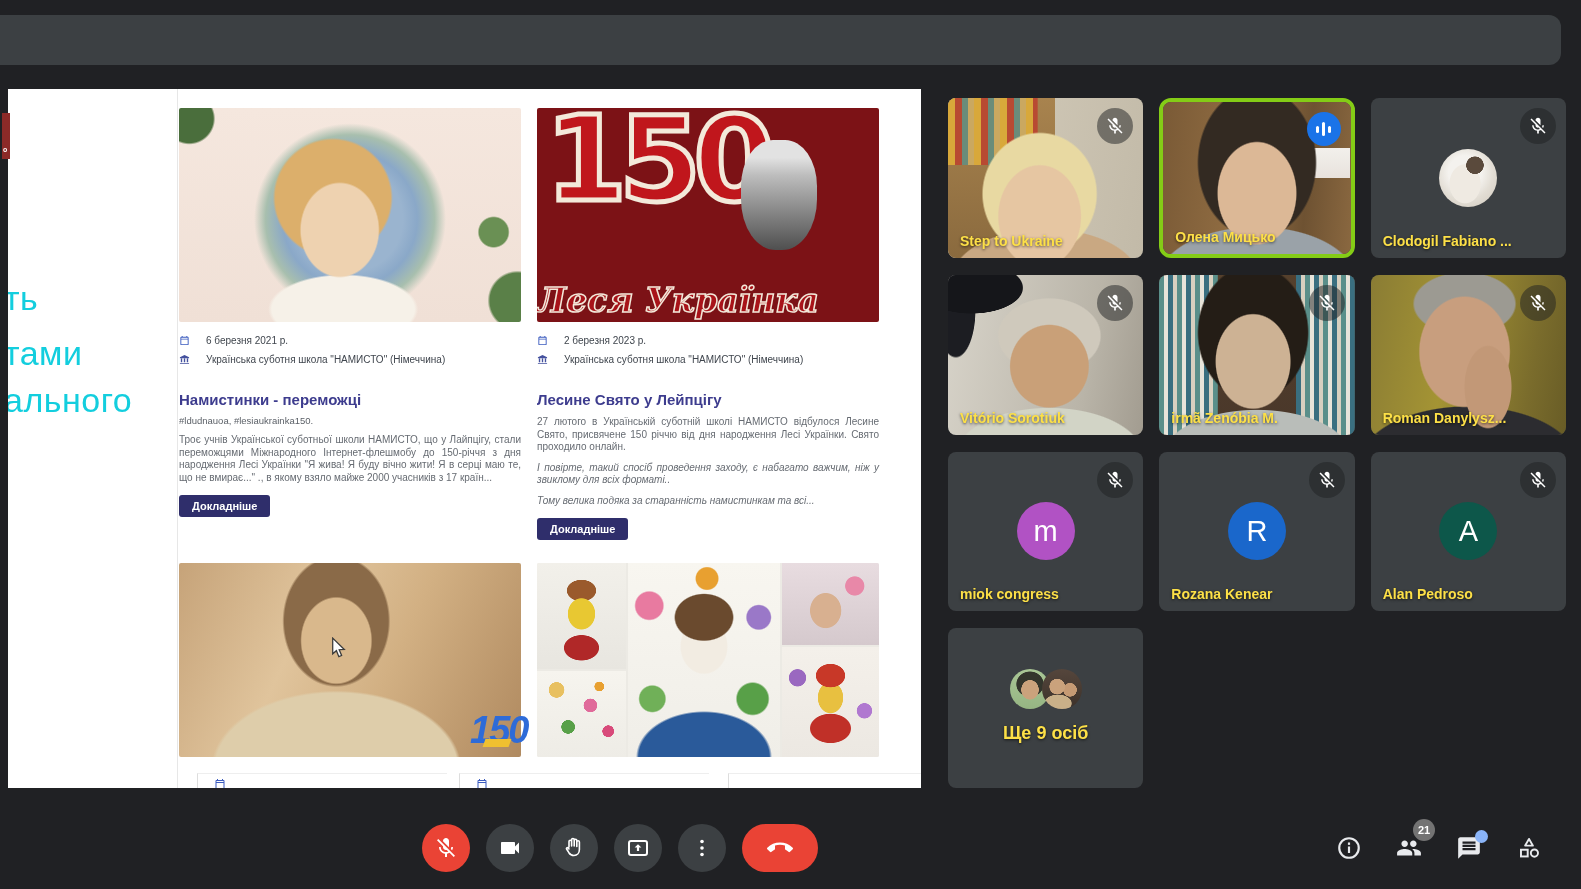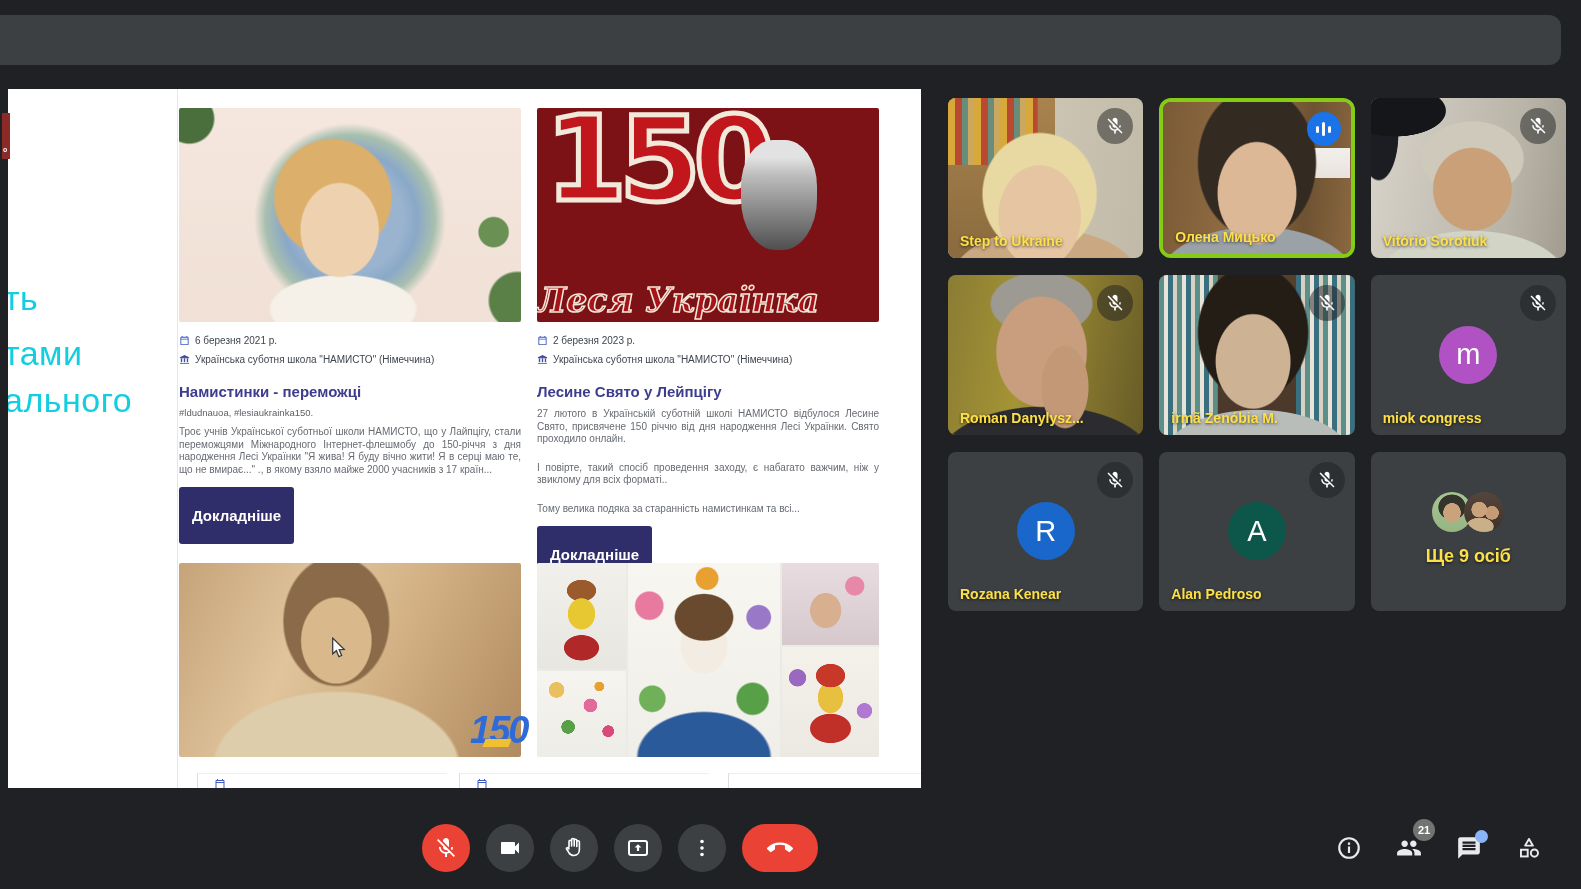--- a/index.html
+++ b/index.html
@@ -91,28 +91,28 @@
       radial-gradient(circle 10px at 75% 28%, #e888a8 0 92%, transparent 100%),
       linear-gradient(#e8dce0,#d5c9cd); }
   .cgr2 { left:245px; top:84px; width:97px; height:110px; background:
       radial-gradient(ellipse 15px 12px at 50% 26%, #c83828 0 95%, transparent 100%),
       radial-gradient(ellipse 13px 16px at 50% 46%, #e8c040 0 95%, transparent 100%),
       radial-gradient(ellipse 21px 15px at 50% 74%, #c03028 0 95%, transparent 100%),
       radial-gradient(circle 9px at 16% 28%, #9a68c0 0 92%, transparent 100%),
       radial-gradient(circle 8px at 85% 58%, #b078d0 0 92%, transparent 100%),
       linear-gradient(#f4f0ea,#ece8e2); }
 
-  .meta-row { display:flex; align-items:center; gap:5px; font-size:10px; color:#3f454d; margin-top:13px; }
+  .meta-row { display:flex; align-items:center; gap:16px; font-size:10px; color:#3f454d; margin-top:13px; }
   .meta-row + .meta-row { margin-top:8px; }
-  .card-title { margin-top:18px; font-size:15px; font-weight:bold; color:#3d3c8e; }
+  .card-title { margin-top:26px; font-size:15px; font-weight:bold; color:#3d3c8e; }
   .hashtags { margin-top:7px; font-size:9.5px; color:#5c6168; }
   .card-body { margin-top:8px; font-size:10px; line-height:1.25; color:#666b72; text-align:justify; }
-  .card-body + .card-body { margin-top:16px; }
+  .card-body + .card-body { margin-top:8px;font-style:italic; }
   .more-btn { margin-top:11px; display:inline-block; background:#2f2e6b; color:#fff;
-              font-size:15px; font-weight:bold; padding:20px 13px; border:none; border-radius:3px;
+              font-size:11px; font-weight:bold; padding:5px 13px; border:none; border-radius:3px;
               font-family:"Liberation Sans", sans-serif; cursor:pointer; }
 
   .bottom-row { position:absolute; top:684px; left:0; width:913px; height:15px; }
   .brc { position:absolute; top:0; height:40px; width:250px; border-left:1px solid #ddd; border-top:1px solid #eee; background:#fff; }
   .brc .mini-cal { position:absolute; left:16px; top:4px; }
 
   .cursor { position:absolute; left:323px; top:548px; z-index:6; }
 
   
   .grid { position:absolute; left:948px; top:98px; width:618px; height:690px;
@@ -325,50 +325,59 @@
   <div class="tile speaking">
     <div class="vid v2"></div>
     <div class="speak-badge">
         <i></i>
         <i></i>
         <i></i>
       </div>
     <div class="tname">Олена Мицько</div>
   </div>
 
+  <div class="tile">
+    <div class="avatar photo-c"></div>
+    <div class="mic-badge">
+      <svg width="20" height="20" viewBox="0 0 24 24">
+          <path fill="#fff" d="M19 11h-1.7c0 .74-.16 1.43-.43 2.05l1.23 1.23c.56-.98.9-2.09.9-3.28zm-4.02.17c0-.06.02-.11.02-.17V5c0-1.66-1.34-3-3-3S9 3.34 9 5v.18l5.98 5.99zM4.27 3 3 4.27l6.01 6.01V11c0 1.66 1.33 3 2.99 3 .22 0 .44-.03.65-.08l1.66 1.66c-.71.33-1.5.52-2.31.52-2.76 0-5.3-2.1-5.3-5.1H5c0 3.41 2.72 6.23 6 6.72V21h2v-3.28c.91-.13 1.77-.45 2.54-.9L19.73 21 21 19.73 4.27 3z"></path>
+        </svg>
+    </div>
+    <div class="tname">Clodogil Fabiano ...</div>
+  </div>
 
   <div class="tile">
     <div class="vid v3"></div>
     <div class="mic-badge">
       <svg width="20" height="20" viewBox="0 0 24 24">
           <path fill="#fff" d="M19 11h-1.7c0 .74-.16 1.43-.43 2.05l1.23 1.23c.56-.98.9-2.09.9-3.28zm-4.02.17c0-.06.02-.11.02-.17V5c0-1.66-1.34-3-3-3S9 3.34 9 5v.18l5.98 5.99zM4.27 3 3 4.27l6.01 6.01V11c0 1.66 1.33 3 2.99 3 .22 0 .44-.03.65-.08l1.66 1.66c-.71.33-1.5.52-2.31.52-2.76 0-5.3-2.1-5.3-5.1H5c0 3.41 2.72 6.23 6 6.72V21h2v-3.28c.91-.13 1.77-.45 2.54-.9L19.73 21 21 19.73 4.27 3z"></path>
         </svg>
     </div>
     <div class="tname">Vitório Sorotiuk</div>
   </div>
 
 
   <div class="tile">
+    <div class="vid v5"></div>
+    <div class="mic-badge">
+      <svg width="20" height="20" viewBox="0 0 24 24">
+          <path fill="#fff" d="M19 11h-1.7c0 .74-.16 1.43-.43 2.05l1.23 1.23c.56-.98.9-2.09.9-3.28zm-4.02.17c0-.06.02-.11.02-.17V5c0-1.66-1.34-3-3-3S9 3.34 9 5v.18l5.98 5.99zM4.27 3 3 4.27l6.01 6.01V11c0 1.66 1.33 3 2.99 3 .22 0 .44-.03.65-.08l1.66 1.66c-.71.33-1.5.52-2.31.52-2.76 0-5.3-2.1-5.3-5.1H5c0 3.41 2.72 6.23 6 6.72V21h2v-3.28c.91-.13 1.77-.45 2.54-.9L19.73 21 21 19.73 4.27 3z"></path>
+        </svg>
+    </div>
+    <div class="tname">irmã Zenóbia M.</div>
+  </div>
+
+  <div class="tile">
     <div class="vid v4"></div>
     <div class="mic-badge">
       <svg width="20" height="20" viewBox="0 0 24 24">
           <path fill="#fff" d="M19 11h-1.7c0 .74-.16 1.43-.43 2.05l1.23 1.23c.56-.98.9-2.09.9-3.28zm-4.02.17c0-.06.02-.11.02-.17V5c0-1.66-1.34-3-3-3S9 3.34 9 5v.18l5.98 5.99zM4.27 3 3 4.27l6.01 6.01V11c0 1.66 1.33 3 2.99 3 .22 0 .44-.03.65-.08l1.66 1.66c-.71.33-1.5.52-2.31.52-2.76 0-5.3-2.1-5.3-5.1H5c0 3.41 2.72 6.23 6 6.72V21h2v-3.28c.91-.13 1.77-.45 2.54-.9L19.73 21 21 19.73 4.27 3z"></path>
         </svg>
     </div>
     <div class="tname">Roman Danylysz...</div>
-  </div>
-
-  <div class="tile">
-    <div class="vid v5"></div>
-    <div class="mic-badge">
-      <svg width="20" height="20" viewBox="0 0 24 24">
-          <path fill="#fff" d="M19 11h-1.7c0 .74-.16 1.43-.43 2.05l1.23 1.23c.56-.98.9-2.09.9-3.28zm-4.02.17c0-.06.02-.11.02-.17V5c0-1.66-1.34-3-3-3S9 3.34 9 5v.18l5.98 5.99zM4.27 3 3 4.27l6.01 6.01V11c0 1.66 1.33 3 2.99 3 .22 0 .44-.03.65-.08l1.66 1.66c-.71.33-1.5.52-2.31.52-2.76 0-5.3-2.1-5.3-5.1H5c0 3.41 2.72 6.23 6 6.72V21h2v-3.28c.91-.13 1.77-.45 2.54-.9L19.73 21 21 19.73 4.27 3z"></path>
-        </svg>
-    </div>
-    <div class="tname">irmã Zenóbia M.</div>
   </div>
 
   <div class="tile">
     <div class="avatar" style="background-color: rgb(177, 82, 196);">
         <span>m</span>
       </div>
     <div class="mic-badge">
       <svg width="20" height="20" viewBox="0 0 24 24">
           <path fill="#fff" d="M19 11h-1.7c0 .74-.16 1.43-.43 2.05l1.23 1.23c.56-.98.9-2.09.9-3.28zm-4.02.17c0-.06.02-.11.02-.17V5c0-1.66-1.34-3-3-3S9 3.34 9 5v.18l5.98 5.99zM4.27 3 3 4.27l6.01 6.01V11c0 1.66 1.33 3 2.99 3 .22 0 .44-.03.65-.08l1.66 1.66c-.71.33-1.5.52-2.31.52-2.76 0-5.3-2.1-5.3-5.1H5c0 3.41 2.72 6.23 6 6.72V21h2v-3.28c.91-.13 1.77-.45 2.54-.9L19.73 21 21 19.73 4.27 3z"></path>
         </svg>

